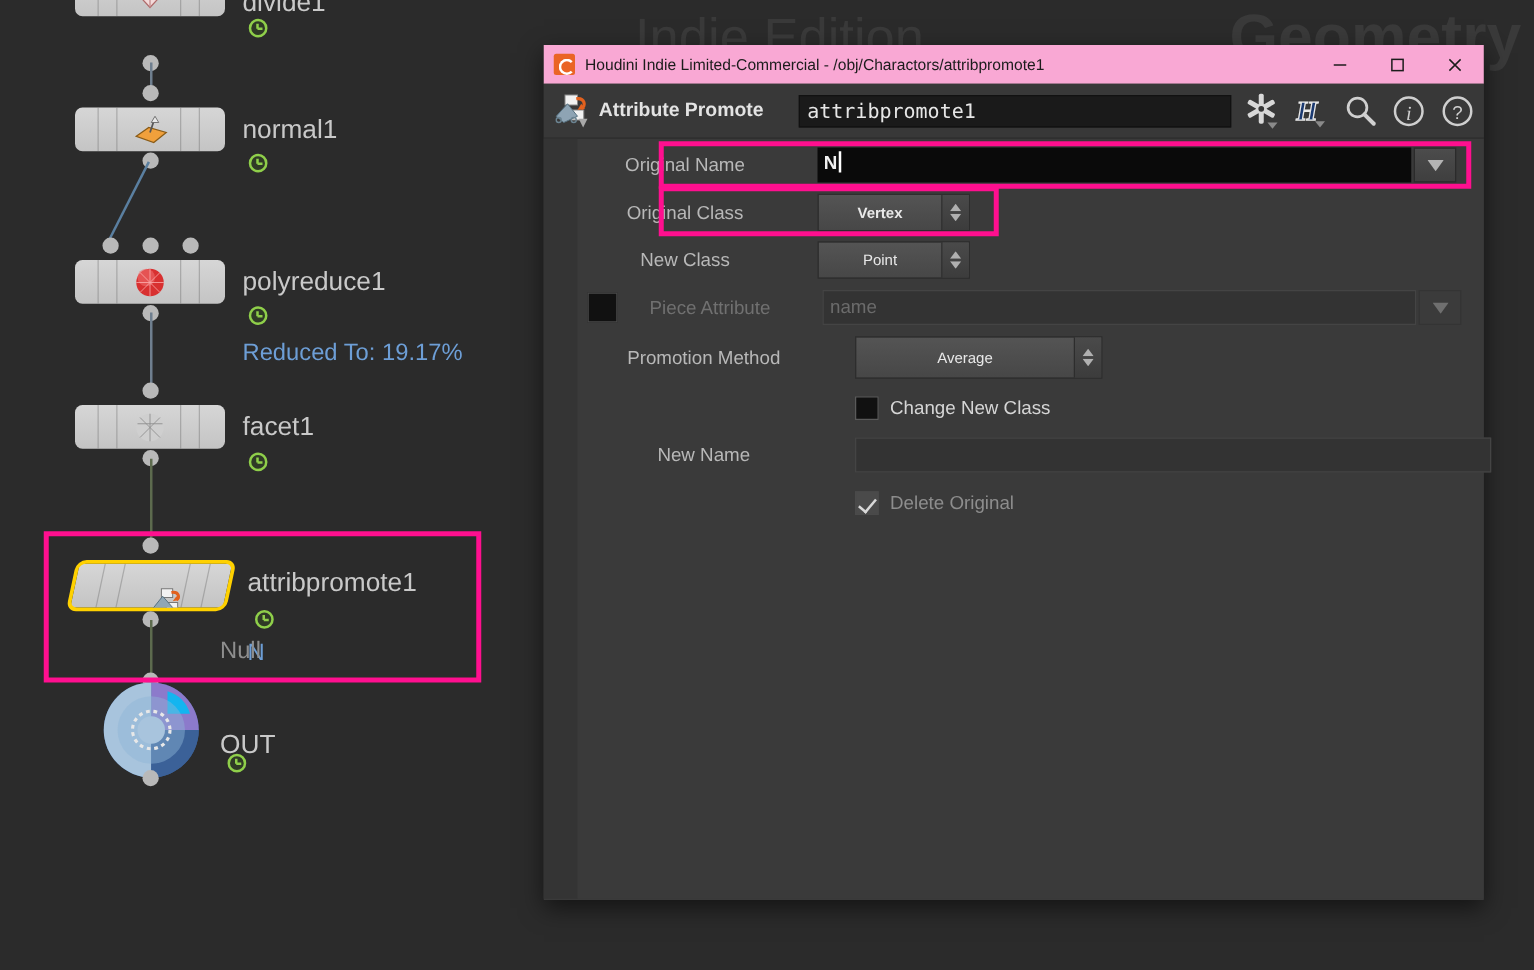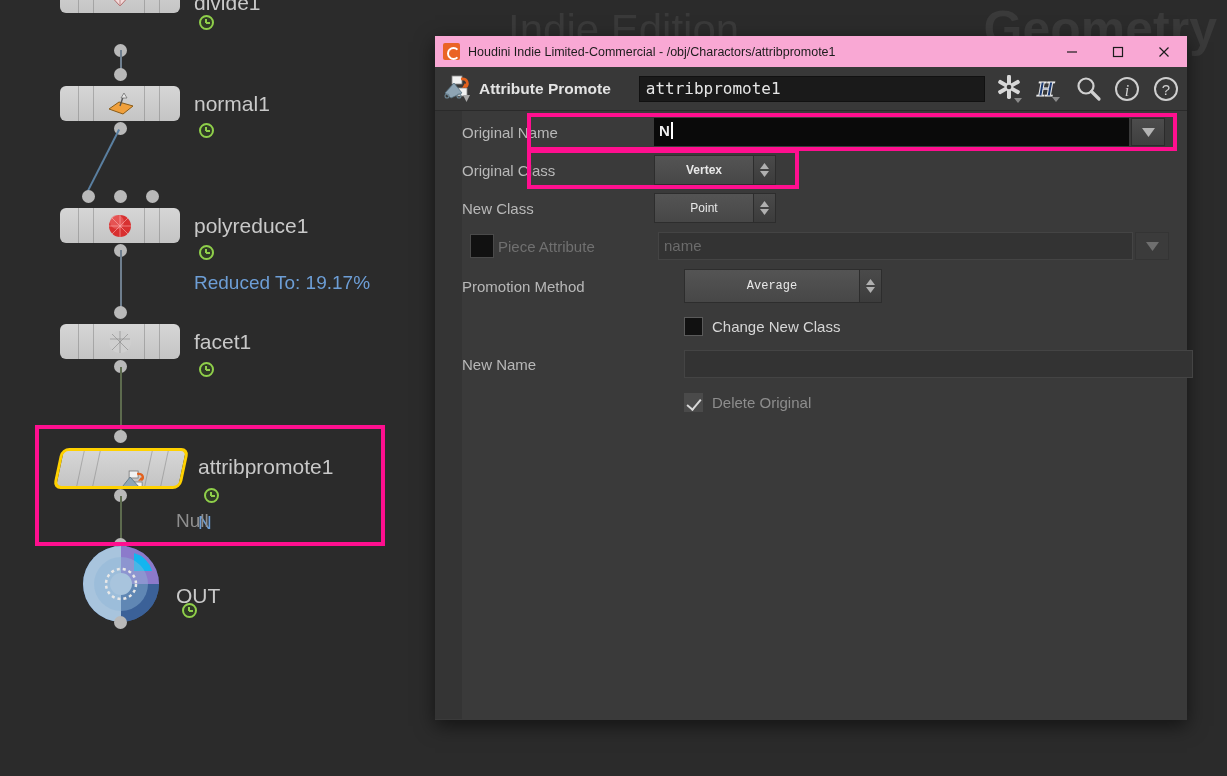--- a/index.html
+++ b/index.html
@@ -236,21 +236,21 @@
   .pcheck {
     width: 24px; height: 24px;
     margin-left: 8px;
     margin-right: 4px;
     background: #111;
     border: 1px solid #4a4a4a;
     flex: none;
   }
   .plabel {
     width: 192px;
-    text-align: left;
+    text-align: center;
     padding-right: 20px;
     color: #b8b8b8;
     font-size: 15px;
     white-space: nowrap;
     flex: none;
   }
   .plabel.disabled { color: #707070; }
   .plabel.wide { width: 222px; }
 
   
@@ -612,21 +612,21 @@
           </div>
           <div class="pdropbtn disabled">
             <svg width="13" height="9" viewBox="0 0 13 9">
                 <polygon points="0,0 13,0 6.5,9" fill="#6f6f6f"></polygon>
               </svg>
           </div>
         </div>
 
         <div class="prow" style="height:34px;">
           <div class="plabel wide">Promotion Method</div>
-          <div class="pmenu" style="width:198px; height:34px;font-family:Liberation Mono, monospace;">
+          <div class="pmenu" style="width:198px; height:34px;">
             <div class="mtext">Average</div>
             <div class="mspin">
               <svg width="9" height="6" viewBox="0 0 9 6">
                   <polygon points="4.5,0 9,6 0,6" fill="#b0b0b0"></polygon>
                 </svg>
               <svg width="9" height="6" viewBox="0 0 9 6">
                   <polygon points="0,0 9,0 4.5,6" fill="#b0b0b0"></polygon>
                 </svg>
             </div>
           </div>

